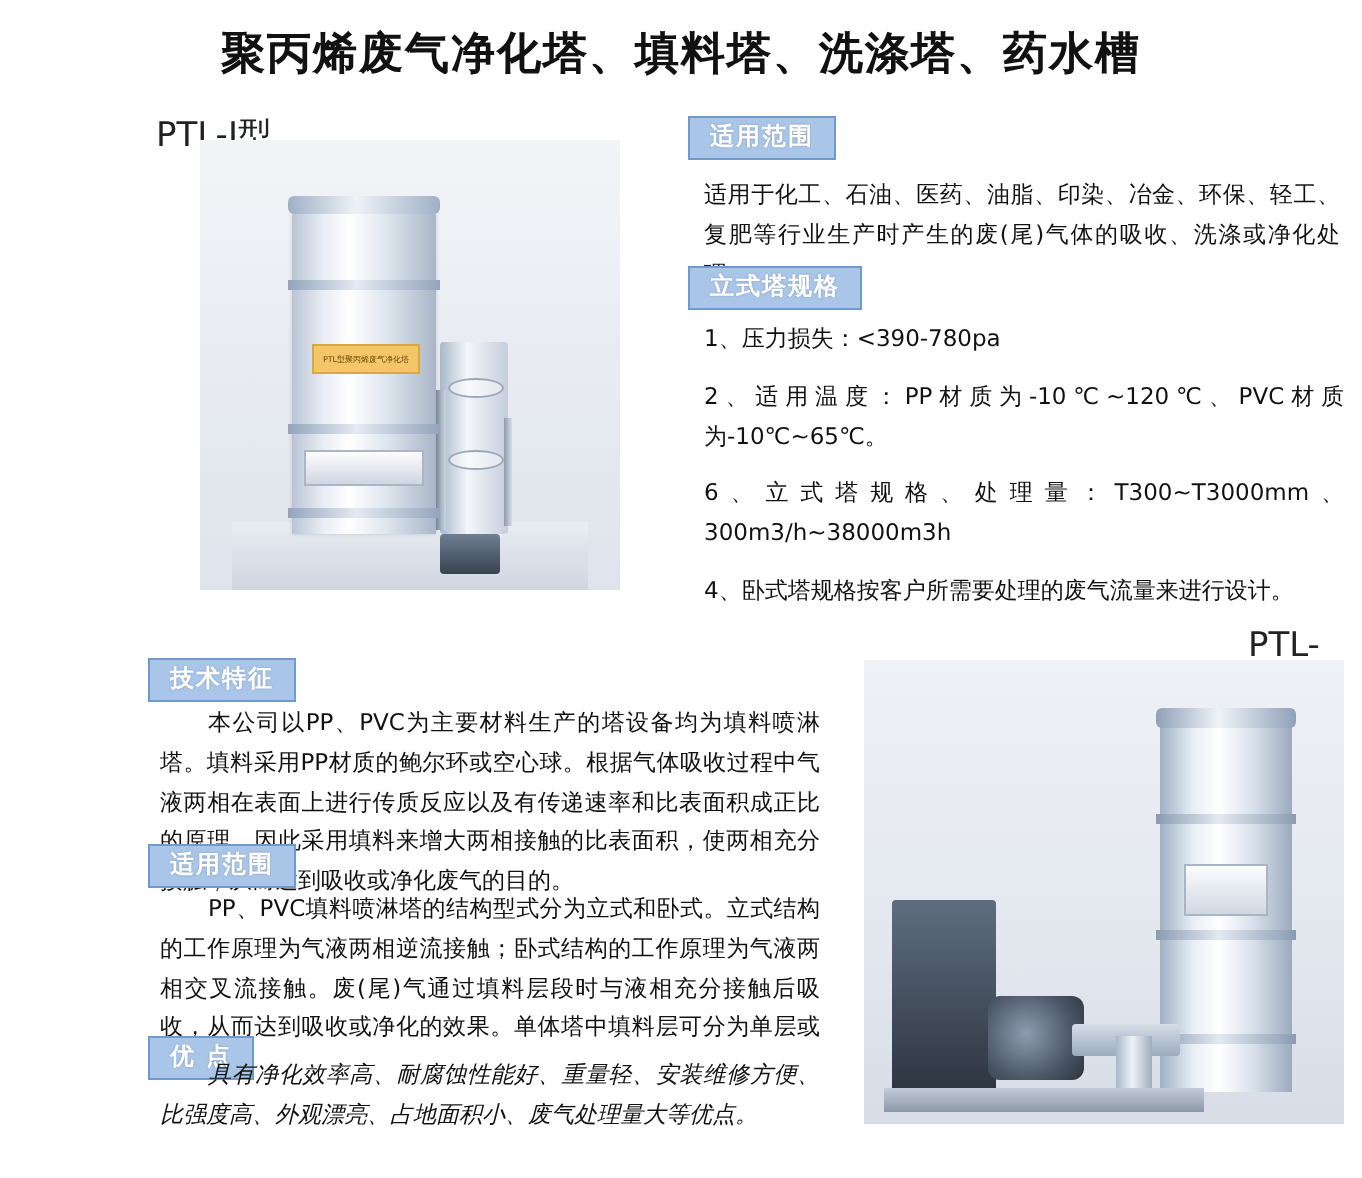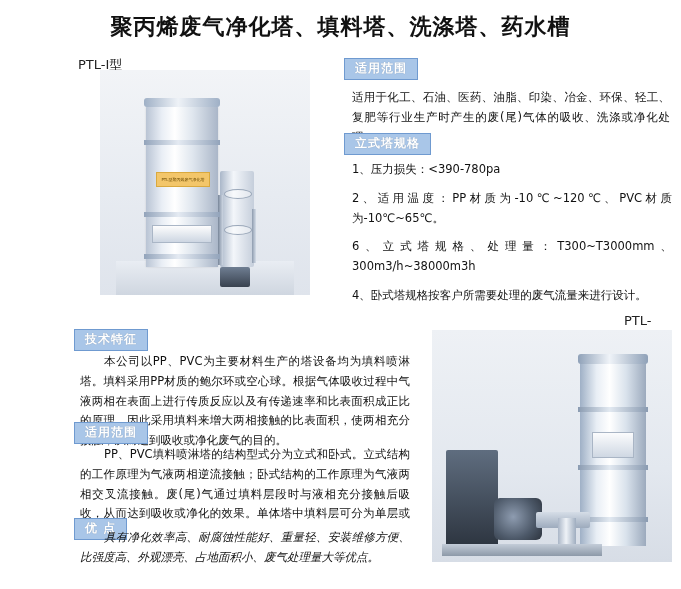--- a/index.html
+++ b/index.html
@@ -26,21 +26,21 @@
     left: 0;
     width: 681px;
     text-align: center;
     font-size: 22px;
     font-weight: bold;
     letter-spacing: 1px;
     color: #111;
   }
   .label-model {
     position: absolute;
-    font-size: 13px;
+    font-size: 17px;
     color: #222;
   }
   #model-1 { top: 56px; left: 78px; }
   #model-2 { top: 313px; left: 604px; margin-left: 20px; }
 
   
   .chip {
     position: absolute;
     background: #a9c6e8;
     border: 1px solid #6f9ad0;

